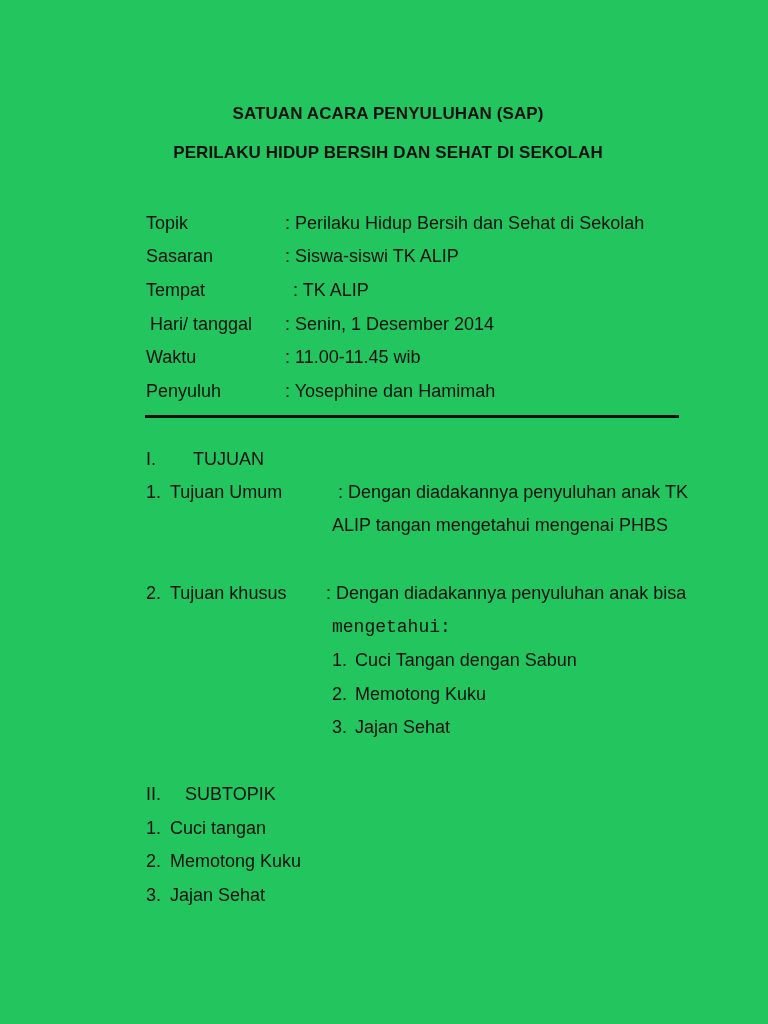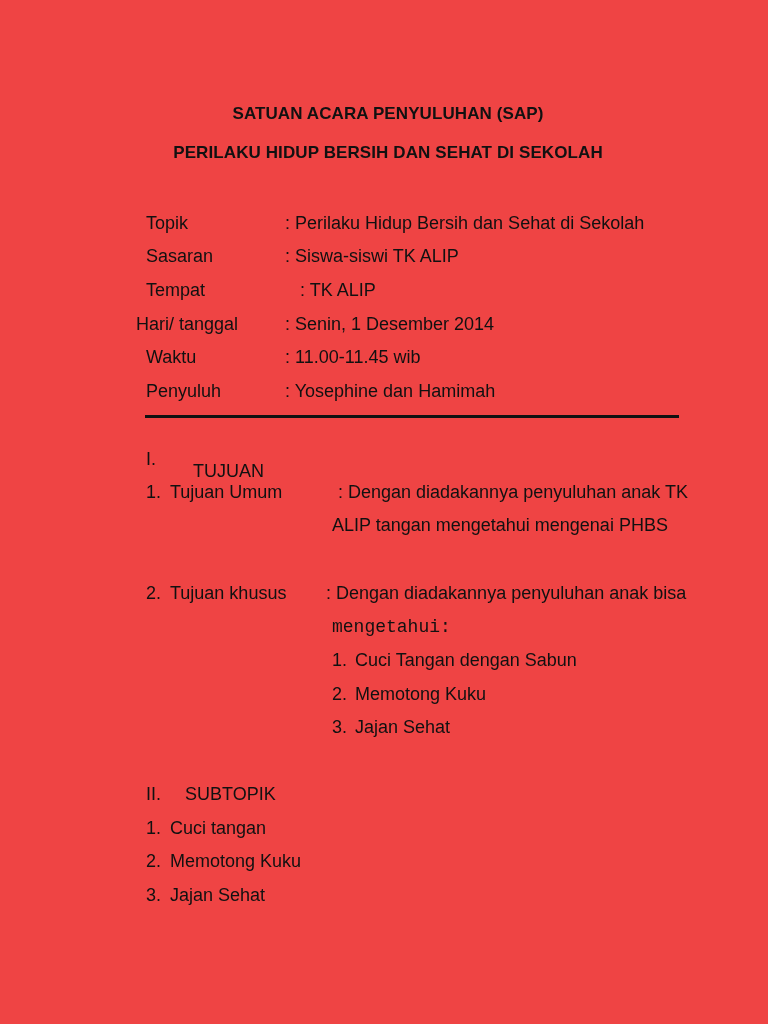--- a/index.html
+++ b/index.html
@@ -12,21 +12,21 @@
       height: 1024px;
       position: relative;
       overflow: hidden;
       font-family: "Liberation Sans", "DejaVu Sans", sans-serif;
       color: #111111;
     }
     .page {
       position: absolute;
       left: 0; top: 0;
       width: 768px; height: 1024px;
-      background: #ef4444;
+      background: #22c55e;
     }
     .title {
       position: absolute;
       left: 0; width: 776px;
       text-align: center;
       font-weight: bold;
       font-size: 17px;
       letter-spacing: 0.1px;
     }
     .t1 { top: 104px; }
@@ -58,40 +58,40 @@
   <div>
     <span class="txt" style="left:146px; top:214px;">Topik</span>
     <span class="txt" style="left:285px; top:214px;">: Perilaku Hidup Bersih dan Sehat di Sekolah</span>
   </div>
   <div>
     <span class="txt" style="left:146px; top:247px;">Sasaran</span>
     <span class="txt" style="left:285px; top:247px;">: Siswa-siswi TK ALIP</span>
   </div>
   <div>
     <span class="txt" style="left:146px; top:281px;">Tempat</span>
-    <span class="txt" style="left:300px; top:281px;">: TK ALIP</span>
+    <span class="txt" style="left:293px; top:281px;">: TK ALIP</span>
   </div>
   <div>
-    <span class="txt" style="left:136px; top:315px;">Hari/ tanggal</span>
+    <span class="txt" style="left:150px; top:315px;">Hari/ tanggal</span>
     <span class="txt" style="left:285px; top:315px;">: Senin, 1 Desember 2014</span>
   </div>
   <div>
     <span class="txt" style="left:146px; top:348px;">Waktu</span>
     <span class="txt" style="left:285px; top:348px;">: 11.00-11.45 wib</span>
   </div>
   <div>
     <span class="txt" style="left:146px; top:382px;">Penyuluh</span>
     <span class="txt" style="left:285px; top:382px;">: Yosephine dan Hamimah</span>
   </div>
 
   <div class="divider"></div>
 
   <div>
     <span class="txt" style="left:146px; top:450px;">I.</span>
-    <span class="txt" style="left:193px; top:450px;margin-top:12px;">TUJUAN</span>
+    <span class="txt" style="left:193px; top:450px;">TUJUAN</span>
 
     <span class="txt" style="left:146px; top:483px;">1.</span>
     <span class="txt" style="left:170px; top:483px;">Tujuan Umum</span>
     <span class="txt" style="left:322px; top:483px;margin-left:16px;">: Dengan diadakannya penyuluhan anak TK</span>
     <span class="txt" style="left:332px; top:516px;">ALIP tangan mengetahui mengenai PHBS</span>
 
     <span class="txt" style="left:146px; top:584px;">2.</span>
     <span class="txt" style="left:170px; top:584px;">Tujuan khusus</span>
     <span class="txt" style="left:326px; top:584px;">: Dengan diadakannya penyuluhan anak bisa</span>
     <span class="txt" style="left:332px; top:618px;font-family:Liberation Mono, monospace;">mengetahui:</span>

